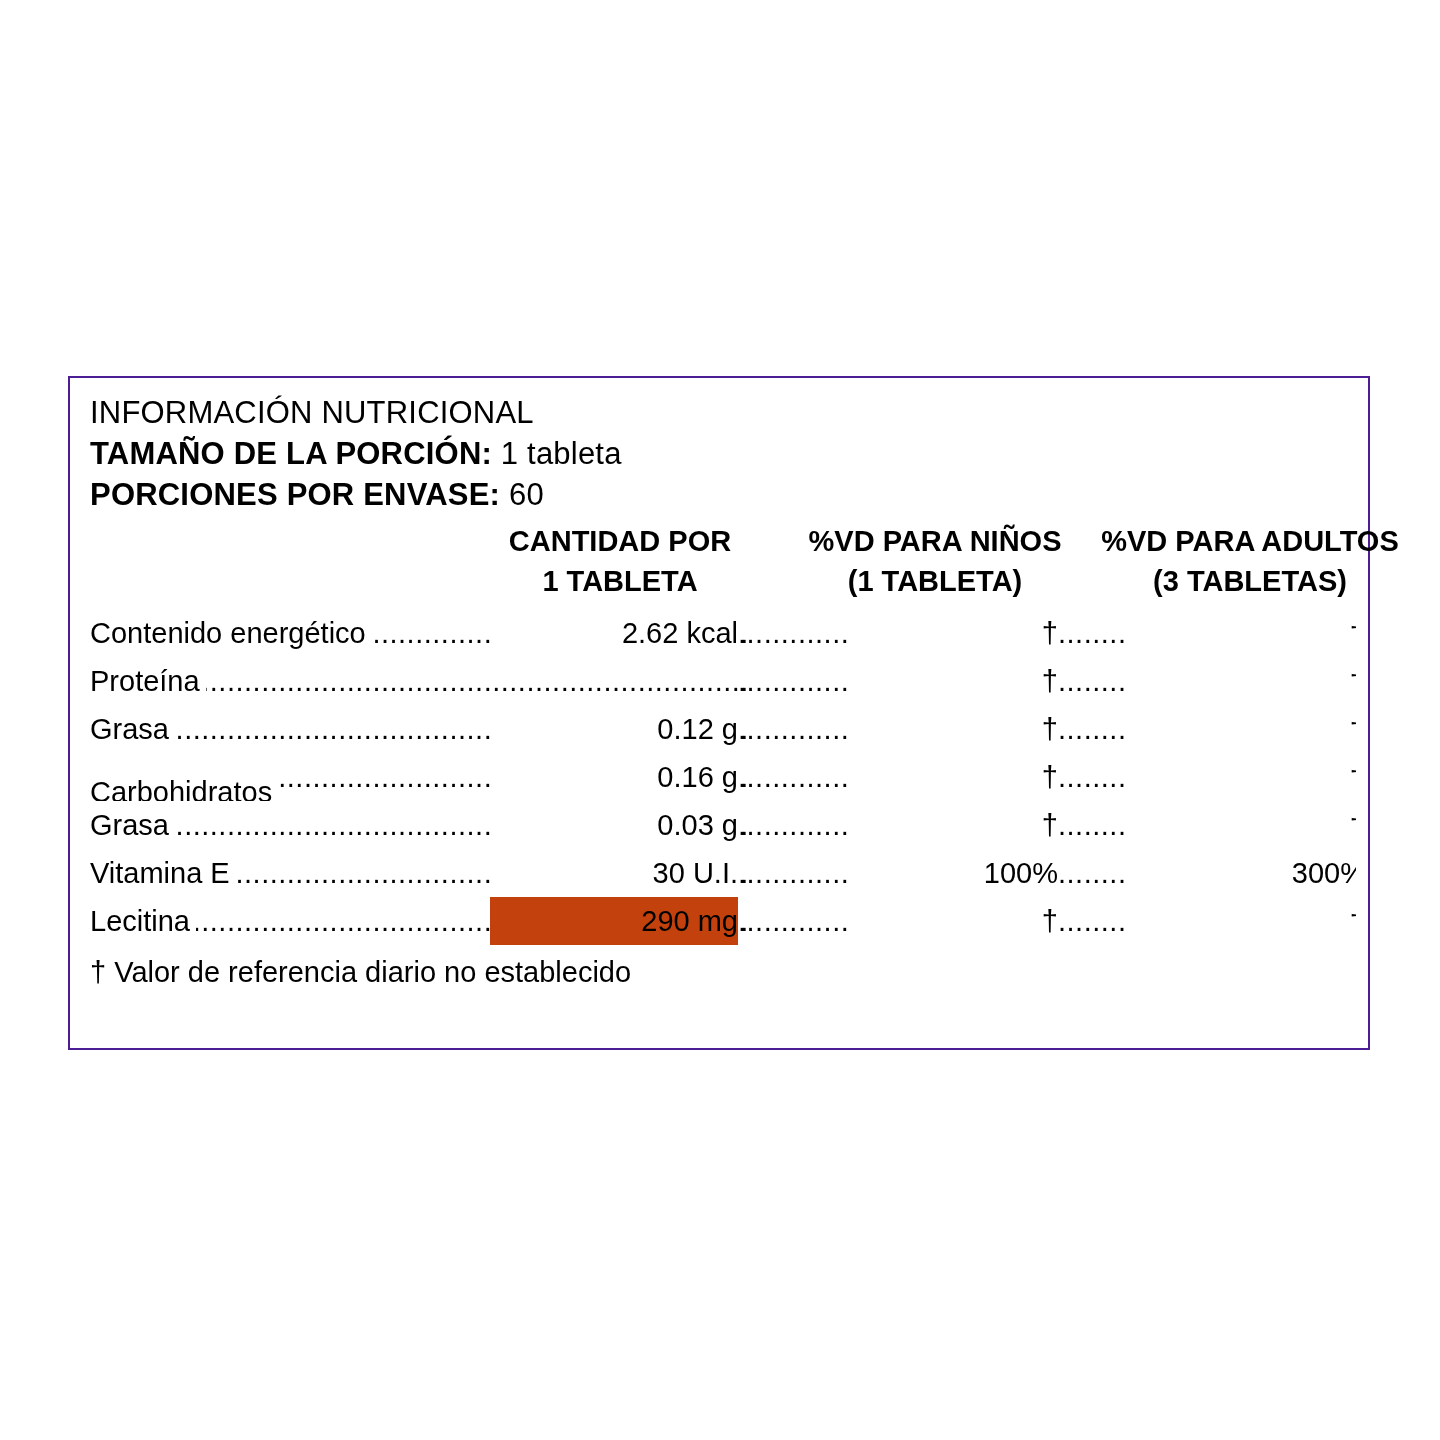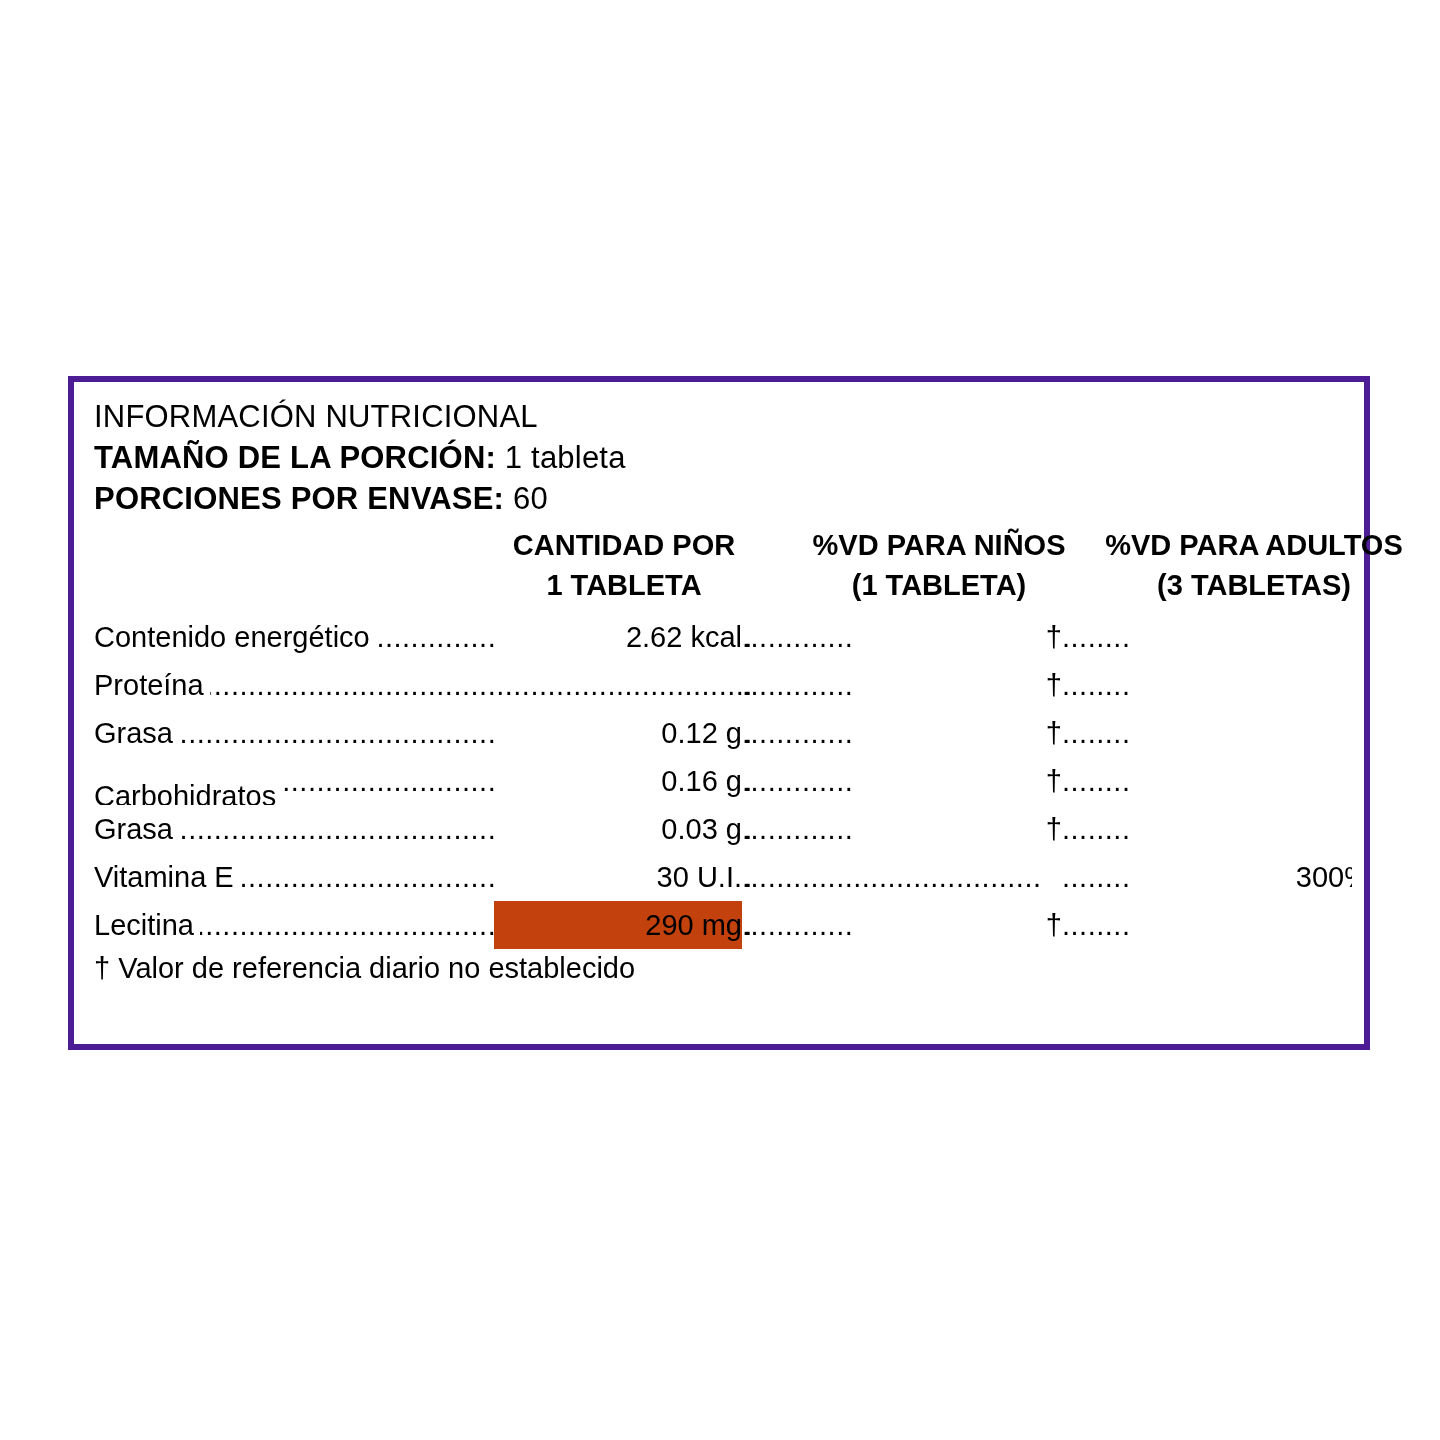--- a/index.html
+++ b/index.html
@@ -14,21 +14,21 @@
     color: #000000;
     position: relative;
   }
 
   #panel {
     position: absolute;
     left: 68px;
     top: 376px;
     width: 1302px;
     height: 674px;
-    border: 6px solid #4c1d95;
+    border: 2px solid #4c1d95;
     box-sizing: border-box;
     background: #ffffff;
   }
 
   .inner {
     position: absolute;
     left: 20px;
     top: 14px;
     right: 12px;
   }
@@ -129,20 +129,21 @@
   }
 
   
   .row .amount { left: 400px; }              
   .row .dots2  { left: 648px; width: 300px; }
   .row .kids   { left: 760px; }              
   .row .dots3  { left: 968px; width: 300px; }
   .row .adults { left: 1038px; }             
 
   .footnote {
+    margin-top: 8px;
     font-size: 29px;
     line-height: 38px;
     white-space: nowrap;
   }
 </style>
 </head>
 <body>
 
 <div id="panel">
   <div class="inner">
@@ -219,20 +220,21 @@
           <span class="dots2">................................................................................................................................</span>
           <span class="kids" style="background: rgb(255, 255, 255); padding-left: 8px;">†</span>
           <span class="dots3">................................................................................................................................</span>
           <span class="adults" style="background: rgb(255, 255, 255); padding-left: 8px;">†</span>
         </div>
         <div class="row">
           <span class="dots1">................................................................................................................................</span>
           <span class="name" style="background: rgb(255, 255, 255); padding-right: 6px;">Vitamina E</span>
           <span class="amount" style="background: rgb(255, 255, 255); padding-left: 8px;">30 U.I.</span>
           <span class="dots2">................................................................................................................................</span>
+          <span class="kids" style="background: rgb(255, 255, 255); padding-left: 8px;">100%</span>
           <span class="dots3">................................................................................................................................</span>
           <span class="adults" style="background: rgb(255, 255, 255); padding-left: 8px;">300%</span>
         </div>
         <div class="row">
           <span class="dots1">................................................................................................................................</span>
           <span class="name" style="background: rgb(255, 255, 255); padding-right: 6px;">Lecitina</span>
           <span class="amount" style="background: #c2410c; padding-left: 8px;">290 mg</span>
           <span class="dots2">................................................................................................................................</span>
           <span class="kids" style="background: rgb(255, 255, 255); padding-left: 8px;">†</span>
           <span class="dots3">................................................................................................................................</span>

